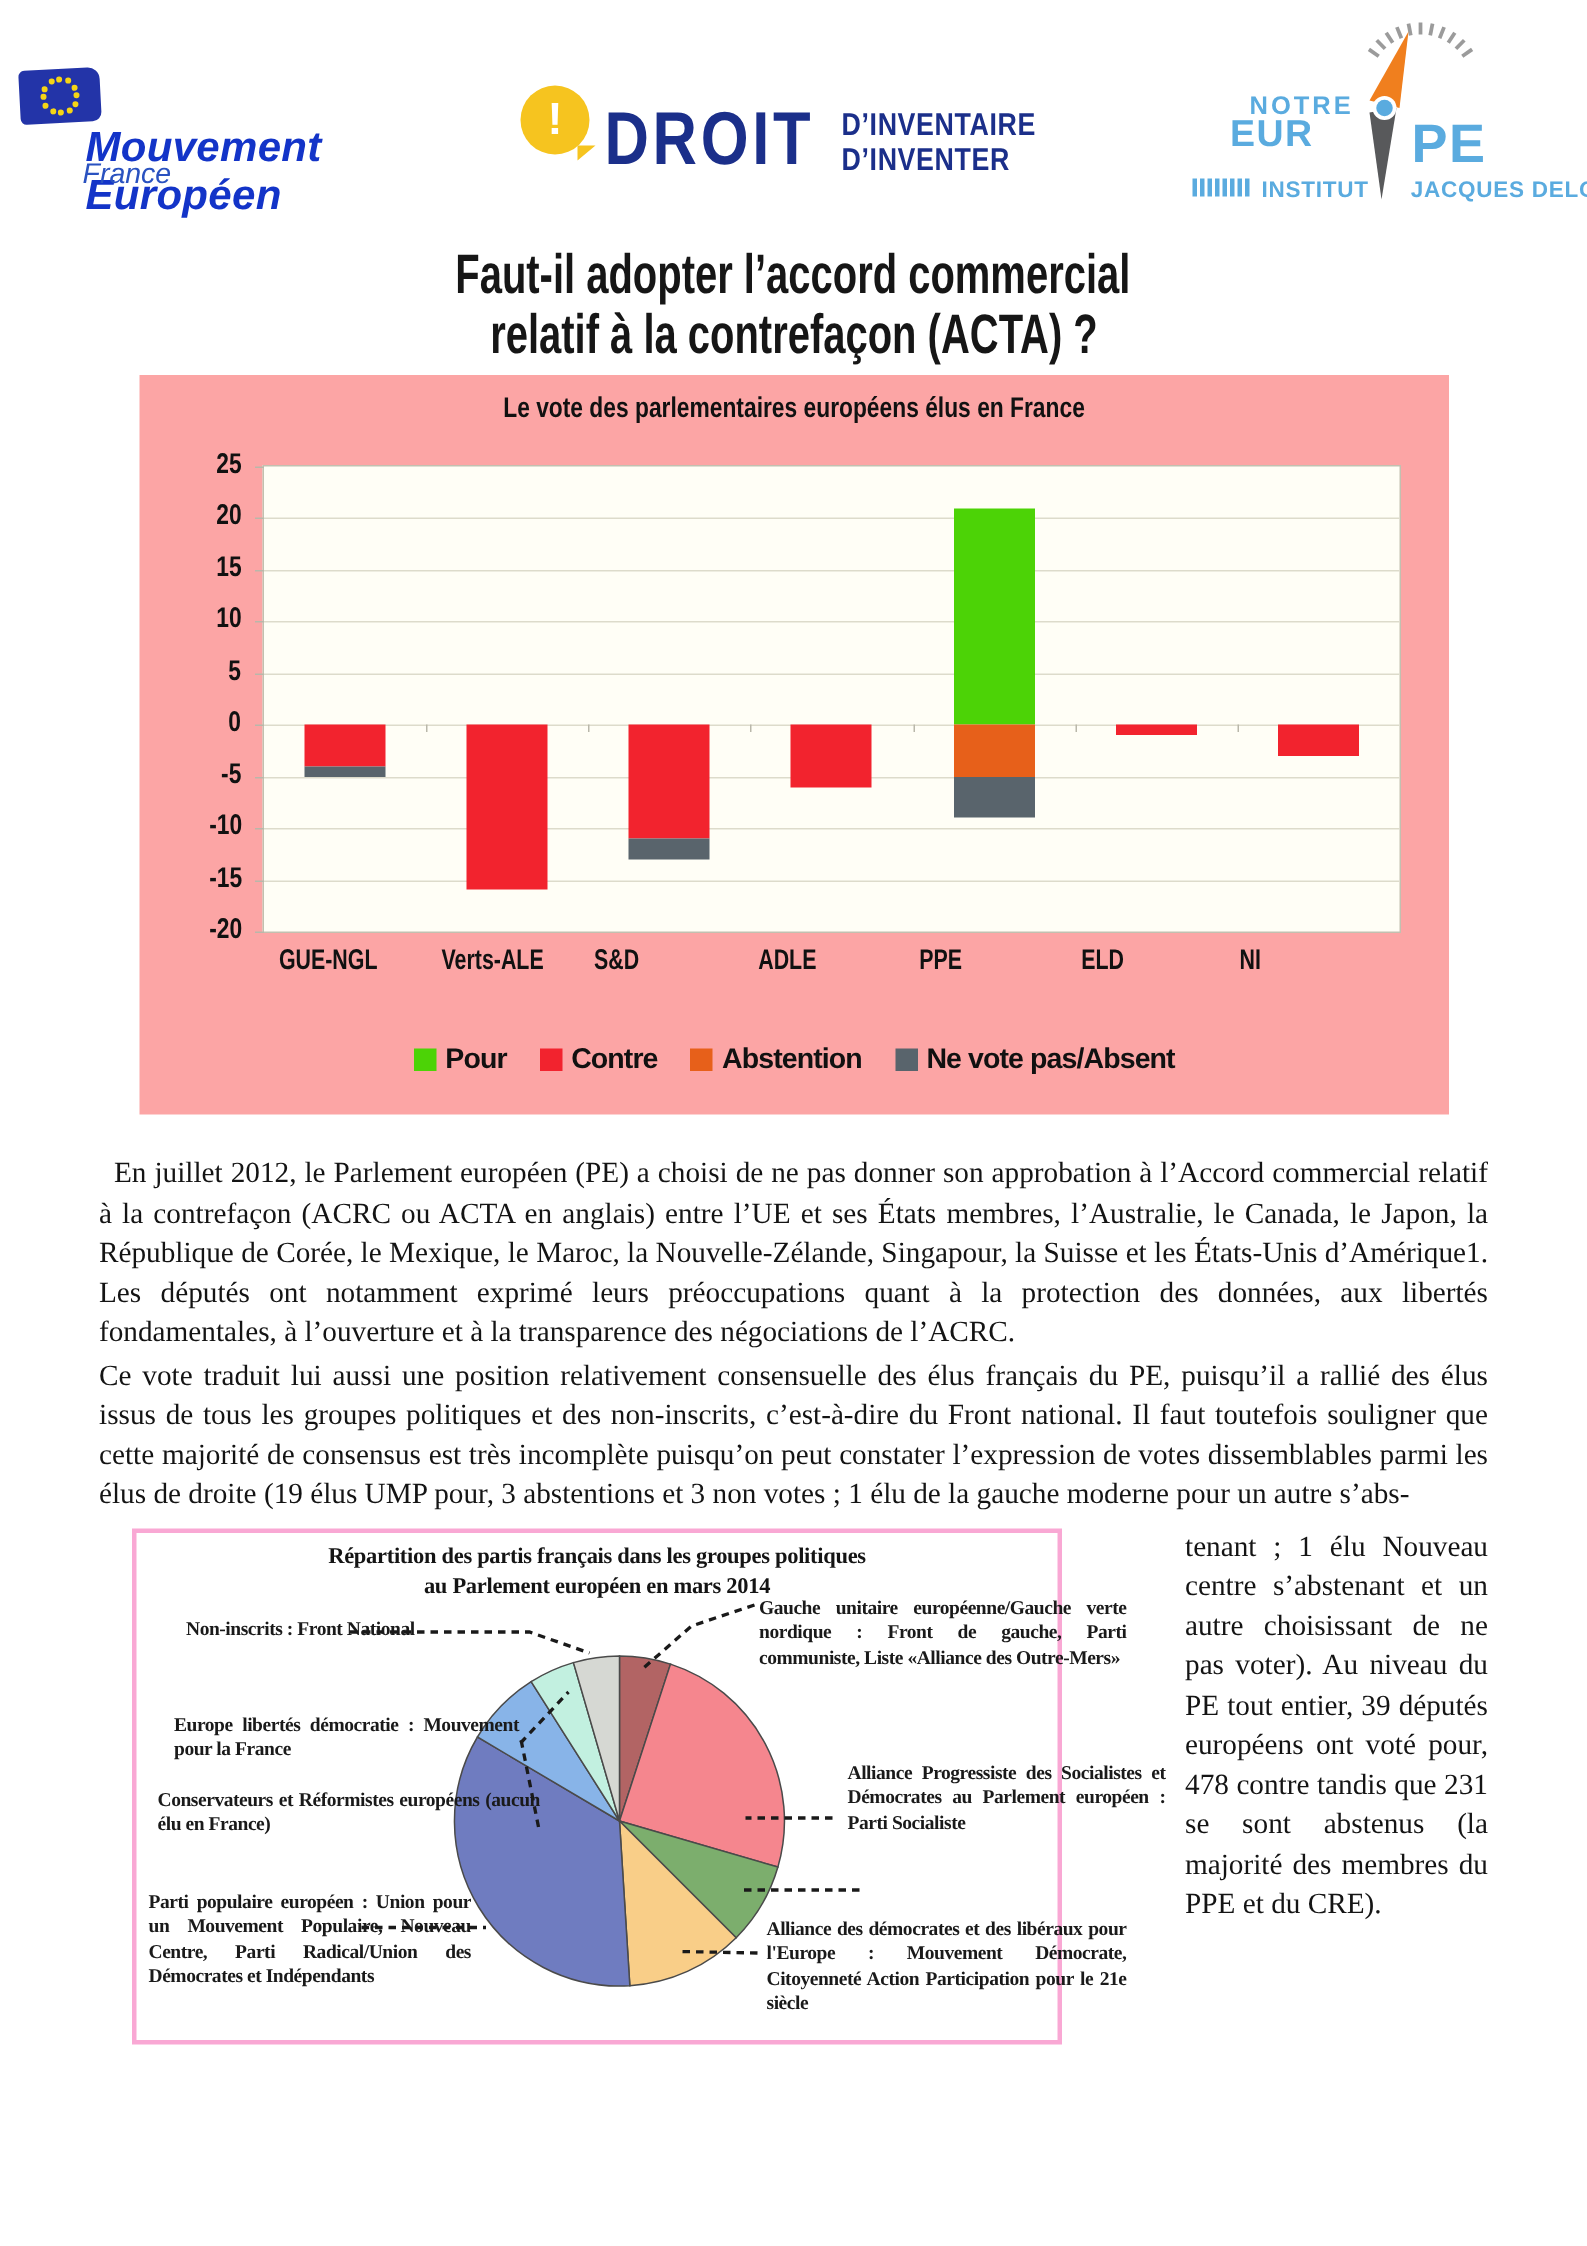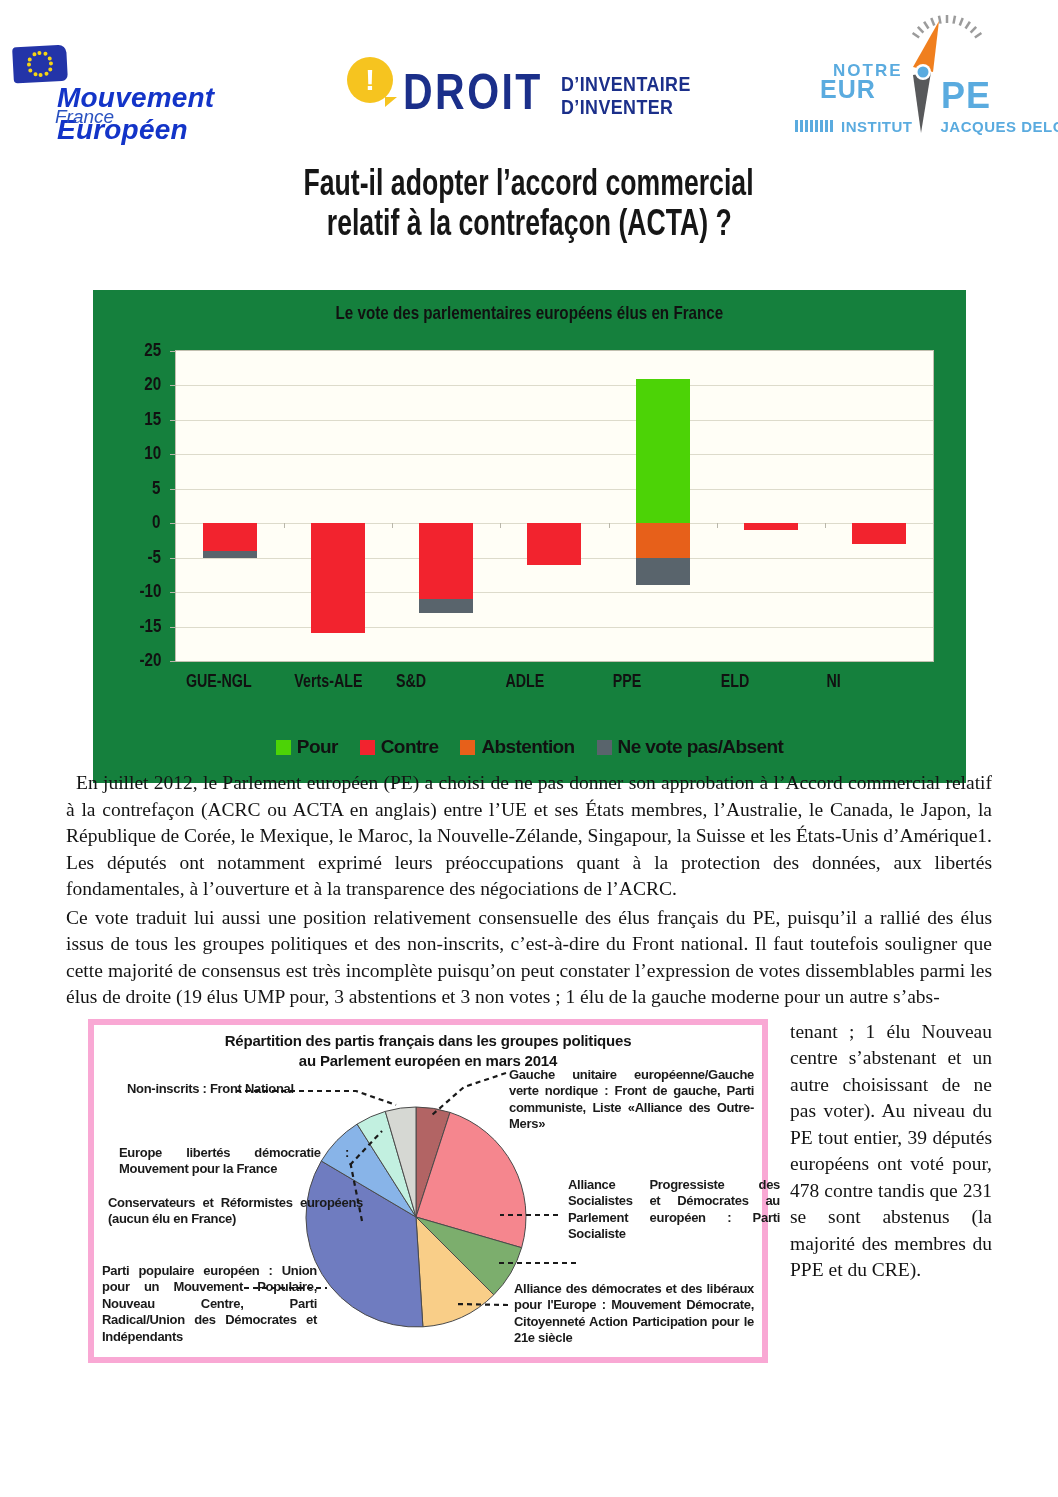--- a/index.html
+++ b/index.html
@@ -35,21 +35,21 @@
              white-space:nowrap;}
   .ne-bars{display:inline-block;margin-right:6px;}
   .ne-bars i{display:inline-block;width:3px;height:12px;background:#5aabdf;margin-right:2px;}
 
   
   .title{position:absolute;left:0;top:163px;width:1058px;text-align:center;font-weight:bold;
          font-size:37px;line-height:40px;color:#161616;margin:0;}
   .title .squish{transform:scaleX(.72);letter-spacing:0px;}
 
   
-  .chart-block{position:absolute;left:93px;top:250px;width:873px;height:493px;background:#15803d;margin-top:40px;}
+  .chart-block{position:absolute;left:93px;top:250px;width:873px;height:493px;background:#fca5a5;}
   .bar-title{position:absolute;left:0;top:12px;width:100%;text-align:center;font-weight:bold;font-size:19px;}
   .bar-title .squish{transform:scaleX(.8);}
   .plot{position:absolute;left:82px;top:60px;width:757px;height:310px;background:#fffef6;
         border:1px solid #c2c0b0;}
   .gridline{position:absolute;left:0;width:100%;height:1px;background:#dddbcb;}
   .slot{position:absolute;top:0;height:100%;}
   .bar-seg{position:absolute;left:50%;width:54px;margin-left:-27px;}
   .ytick{position:absolute;right:12px;transform:translateY(-50%);font-weight:bold;font-size:19px;}
   .ytick .squish{transform:scaleX(.8);transform-origin:right;}
   .ylabels{position:absolute;left:0;top:60px;width:80px;height:310px;}
@@ -66,22 +66,22 @@
 
   
   .article{position:absolute;left:66px;top:770px;width:926px;font-family:"Liberation Serif",serif;
            font-size:19.5px;line-height:26.5px;text-align:justify;color:#141414;}
   .article p{margin:0 0 2px 0;}
   .article p.first{text-indent:10px;}
   .bottom{position:relative;margin-top:8px;height:360px;}
   .side-col{margin-left:724px;width:202px;text-align:justify;hyphens:manual;}
 
   
-  .pie-box{position:absolute;left:22px;top:0;width:680px;height:344px;border:6px solid #f9a8d4;
-           background:#ffffff;box-sizing:border-box;font-family:Liberation Sans, sans-serif;}
+  .pie-box{position:absolute;left:22px;top:0;width:620px;height:344px;border:3px solid #f9a8d4;
+           background:#ffffff;box-sizing:border-box;font-family:Liberation Serif, serif;}
   .pie-title{position:absolute;left:0;top:6px;width:100%;text-align:center;font-weight:bold;
              font-size:15px;line-height:20px;letter-spacing:-.2px;}
   #pie-svg{position:absolute;left:0;top:0;}
   .pie-label{position:absolute;font-size:13px;font-weight:bold;line-height:16.5px;letter-spacing:-.3px;
              color:#1a1a1a;}
   .pl-ni{left:33px;top:56px;width:230px;}
   .pl-gue{left:415px;top:42px;width:245px;}
   .pl-eld{left:25px;top:120px;width:230px;}
   .pl-ecr{left:14px;top:170px;width:255px;}
   .pl-ppe{left:8px;top:238px;width:215px;}

